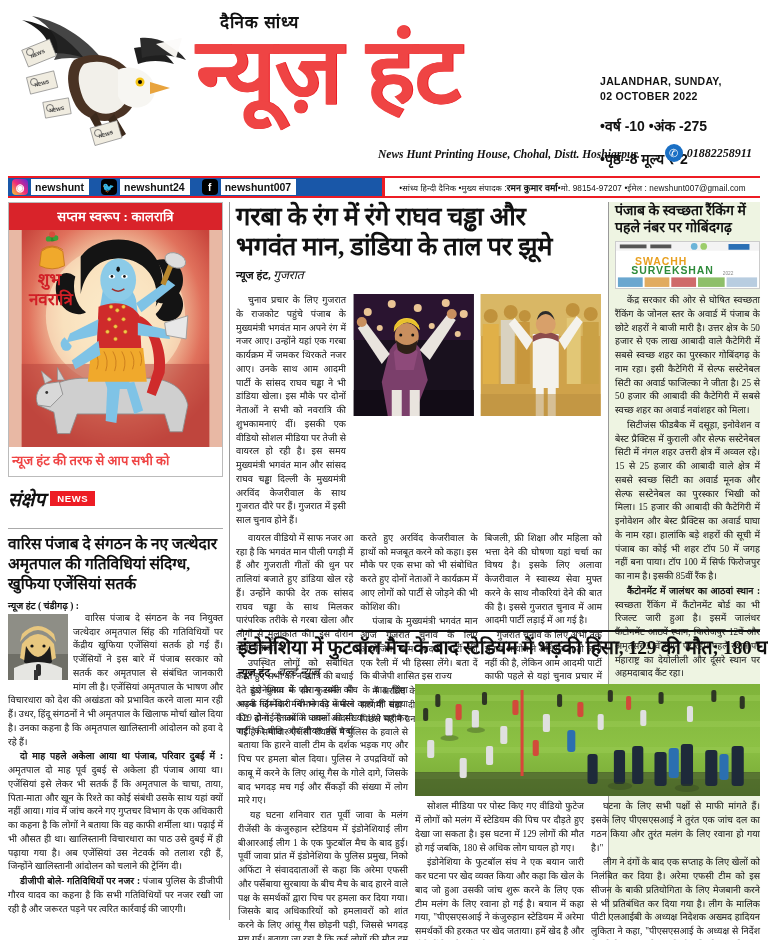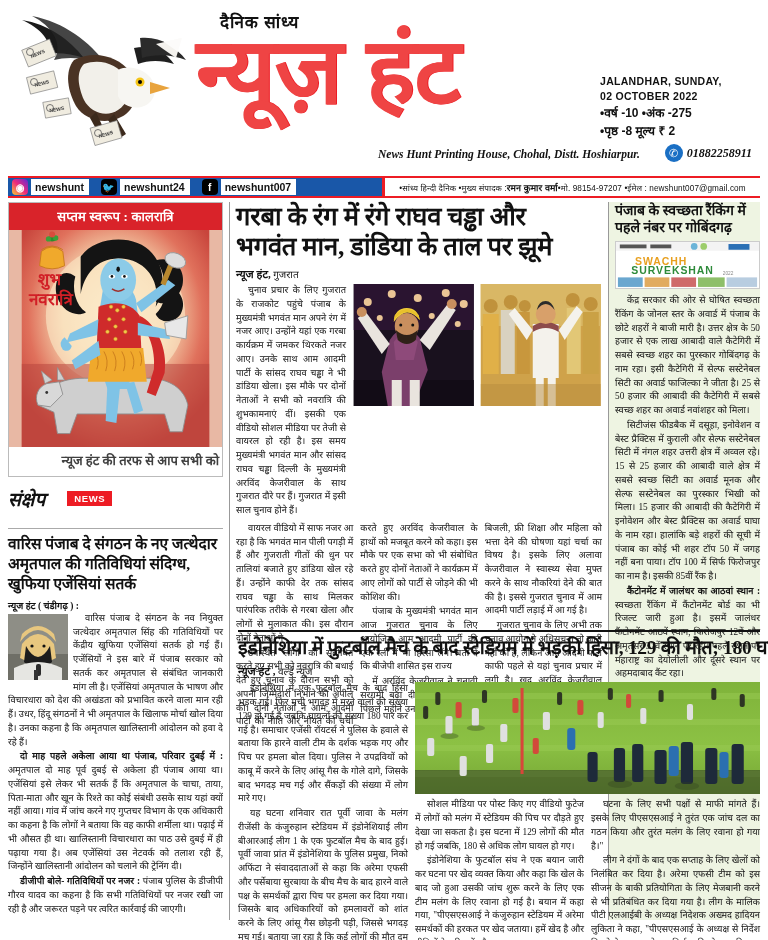--- a/index.html
+++ b/index.html
@@ -41,21 +41,21 @@
   }
   .mast-right{
     position:absolute; right:8px; top:68px; width:152px;
     text-align:left;
   }
   .mast-right .line1{
     font-size:10.5px; font-weight:bold; letter-spacing:0.3px; line-height:1.45;
     color:#111;
   }
   .mast-right .line2{
-    font-size:12px; font-weight:bold; line-height:1.5; margin-top:0;
+    font-size:14px; font-weight:bold; line-height:1.5; margin-top:12px;
   }
 
   .printing{
     position:absolute; right:120px; bottom:14px;
     font-family:"Liberation Serif", serif;
     font-style:italic; font-weight:bold; font-size:11.5px; color:#111;
     white-space:nowrap;
   }
   .phone-wrap{
     position:absolute; right:8px; bottom:12px;
@@ -115,27 +115,27 @@
   
   .nav-card{ border:1px solid #bbb; }
   .nav-title{
     background:#d9232a; color:#fff; text-align:center;
     font-weight:bold; font-size:13px; padding:4px 0 5px; letter-spacing:0.2px;
     font-family:"Liberation Serif", serif;
   }
   .nav-img{ height:217px; position:relative; overflow:hidden; background:#e8b8a4; }
   .nav-img svg{ width:100%; height:100%; display:block; }
   .nav-foot{
-    text-align:right; color:#404040; font-weight:bold;
+    text-align:left; color:#ef4444; font-weight:bold;
     font-family:"Liberation Serif", serif;
     font-size:13px; line-height:1.35; padding:5px 3px 6px;
   }
 
   .sankshep-row{
-    display:flex; align-items:center; gap:22px;
+    display:flex; align-items:center; gap:5px;
     margin-top:9px; padding-bottom:16px; border-bottom:1px solid #aaa;
   }
   .sankshep{
     font-family:"Liberation Serif", serif; font-style:italic; font-weight:bold;
     font-size:19px;
   }
   .newsbadge{
     background:#ed1c24; color:#fff; font-size:9.5px; font-weight:bold;
     padding:2px 7px; letter-spacing:0.6px;
   }
@@ -167,23 +167,23 @@
   .main-head{
     font-family:"Liberation Serif", serif;
     font-weight:bold; font-size:25.5px; line-height:1.18;
     letter-spacing:-0.2px;
   }
   .kicker{
     font-size:10px; font-weight:bold; margin-top:4px;
     font-family:"Liberation Serif", serif;
   }
   .kicker .src{ font-size:11px; }
-  .kicker .tag{ font-size:10px; font-weight:normal; }
-
-  .mid-flow{ margin-top:3px; display:flex; gap:6px; }
+  .kicker .tag{ font-size:12px; font-weight:normal;font-style:italic; }
+
+  .mid-flow{ margin-top:11px; display:flex; gap:6px; }
   .mid-c1{ width:110px; }
   .photos{ flex:1; display:flex; gap:3px; }
   .photo{ height:122px; flex:1; overflow:hidden; position:relative; }
   .photo svg{ width:100%; height:100%; display:block; }
 
   .three-col{
     margin-top:3px;
     column-count:3; column-gap:7px; column-rule:0;
   }
 

